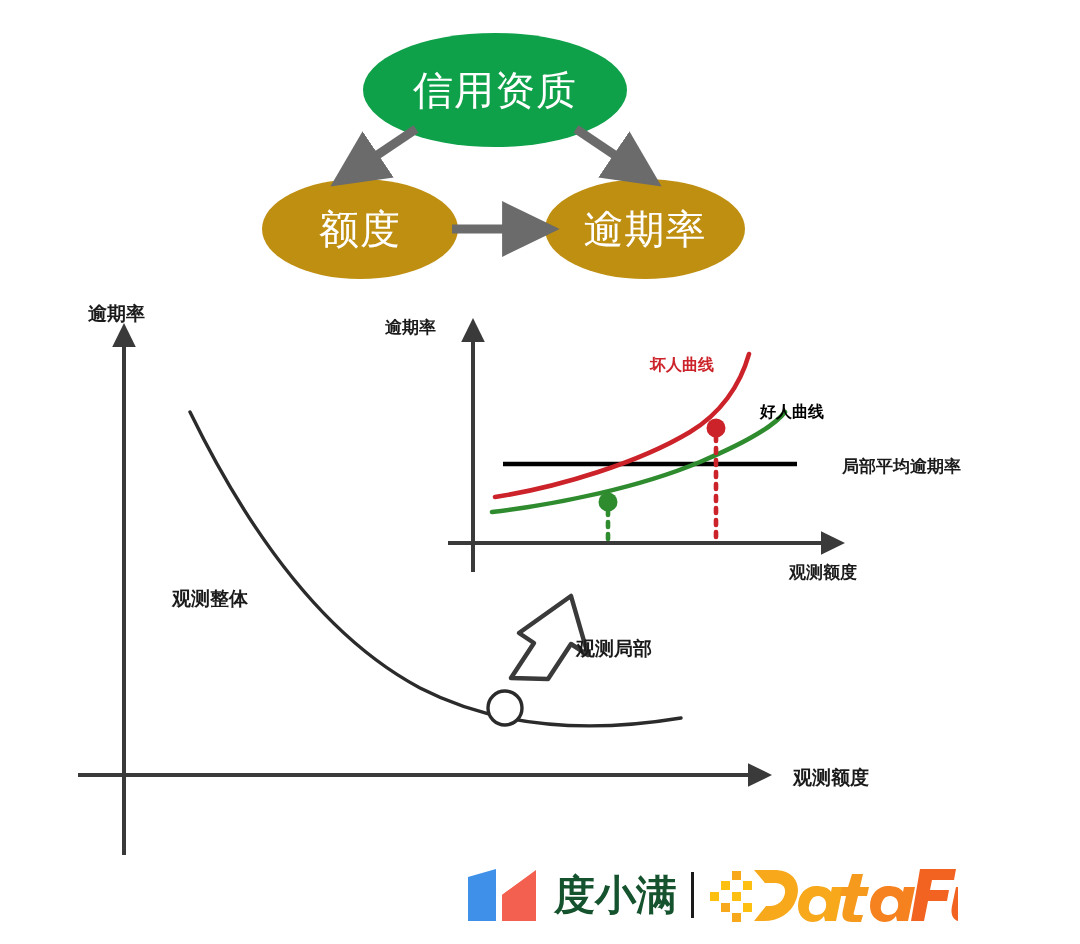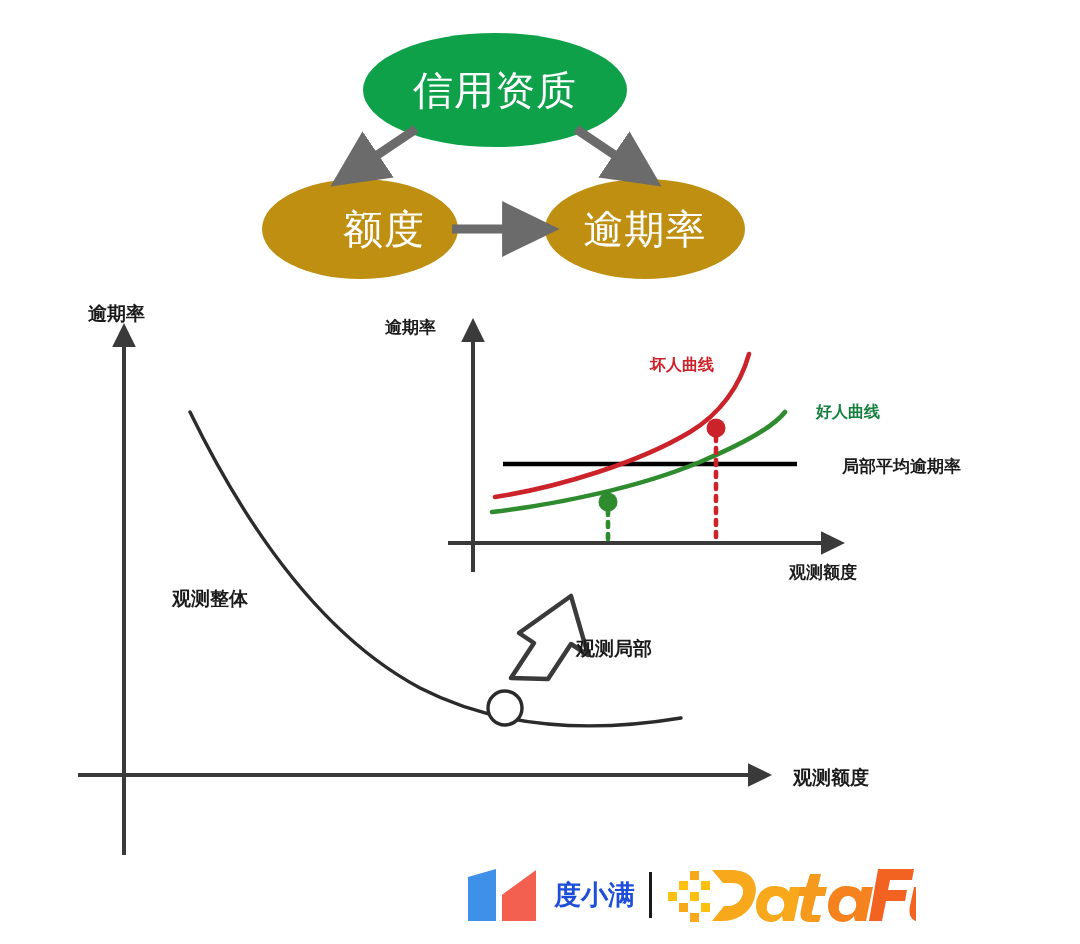--- a/index.html
+++ b/index.html
@@ -53,23 +53,23 @@
     white-space: nowrap;
     font-family: "DejaVu Sans", "Liberation Sans", sans-serif;
   }
   .brand {
     position: absolute;
     display: flex;
     align-items: center;
     gap: 14px;
   }
   .brand-text {
-    font-size: 27px;
+    font-size: 41px;
     font-weight: bold;
-    color: #1d4ed8;
+    color: #14532d;
     letter-spacing: 0px;
     font-family: "DejaVu Sans", "Liberation Sans", sans-serif;
   }
   .brand-sep {
     width: 3px;
     height: 46px;
     background: #1a1a1a;
   }
 </style>
 </head>
@@ -113,33 +113,33 @@
     <path d="M492,512 C 560,504 640,487 700,462 C 745,443 775,425 785,412" fill="none" stroke="#2e8b2e" stroke-width="4.6" stroke-linecap="round"></path>
 
     <line x1="716" y1="436" x2="716" y2="543" stroke="#cc2229" stroke-width="4.6" stroke-dasharray="5 7" stroke-linecap="round"></line>
     <line x1="608" y1="510" x2="608" y2="543" stroke="#2e8b2e" stroke-width="4.6" stroke-dasharray="5 7" stroke-linecap="round"></line>
 
     <circle cx="716" cy="428" r="9.5" fill="#cc2229"></circle>
     <circle cx="608" cy="502" r="9.5" fill="#2e8b2e"></circle>
   </svg>
 
   <div class="node-label" style="left:495px; top:90px; transform:translate(-50%,-50%);">信用资质</div>
-  <div class="node-label" style="left:360px; top:229px; transform:translate(-50%,-50%);margin-left:24px;">额度</div>
+  <div class="node-label" style="left:360px; top:229px; transform:translate(-50%,-50%);">额度</div>
   <div class="node-label" style="left:645px; top:229px; transform:translate(-50%,-50%);">逾期率</div>
 
   <div class="ax-label" style="left:88px; top:301px;">逾期率</div>
   <div class="ax-label" style="left:793px; top:765px;">观测额度</div>
   <div class="ax-label" style="left:172px; top:586px;">观测整体</div>
   <div class="ax-label" style="left:576px; top:636px;">观测局部</div>
 
   <div class="ax-label small" style="left:385px; top:316px;">逾期率</div>
   <div class="ax-label small" style="left:789px; top:561px;">观测额度</div>
   <div class="ax-label small" style="left:842px; top:455px;">局部平均逾期率</div>
   <div class="curve-label" style="left:650px; top:355px; color:#cc2229;">坏人曲线</div>
-  <div class="curve-label" style="left:816px; top:402px; color:#15803d;">好人曲线</div>
+  <div class="curve-label" style="left:760px; top:402px; color:#000000;">好人曲线</div>
 
   <div class="brand" style="left:466px; top:866px;">
 
     <svg width="74" height="56" viewBox="0 0 74 56">
       <path d="M2,10 L30,2 L30,54 L2,54 z" fill="#3f90e8"></path>
       <path d="M36,2 L70,2 L70,54 L36,54 z" fill="#f4604f"></path>
       <path d="M36,2 L70,2 L70,3 L36,28 z" fill="#ffffff"></path>
       <path d="M36,2 L36,28 L36,2 z" fill="#f4604f"></path>
       <polygon points="34,0 74,0 74,56 34,56" fill="#ffffff" opacity="0"></polygon>
       <polygon points="36,54 70,54 70,4 36,28" fill="#f4604f"></polygon>

